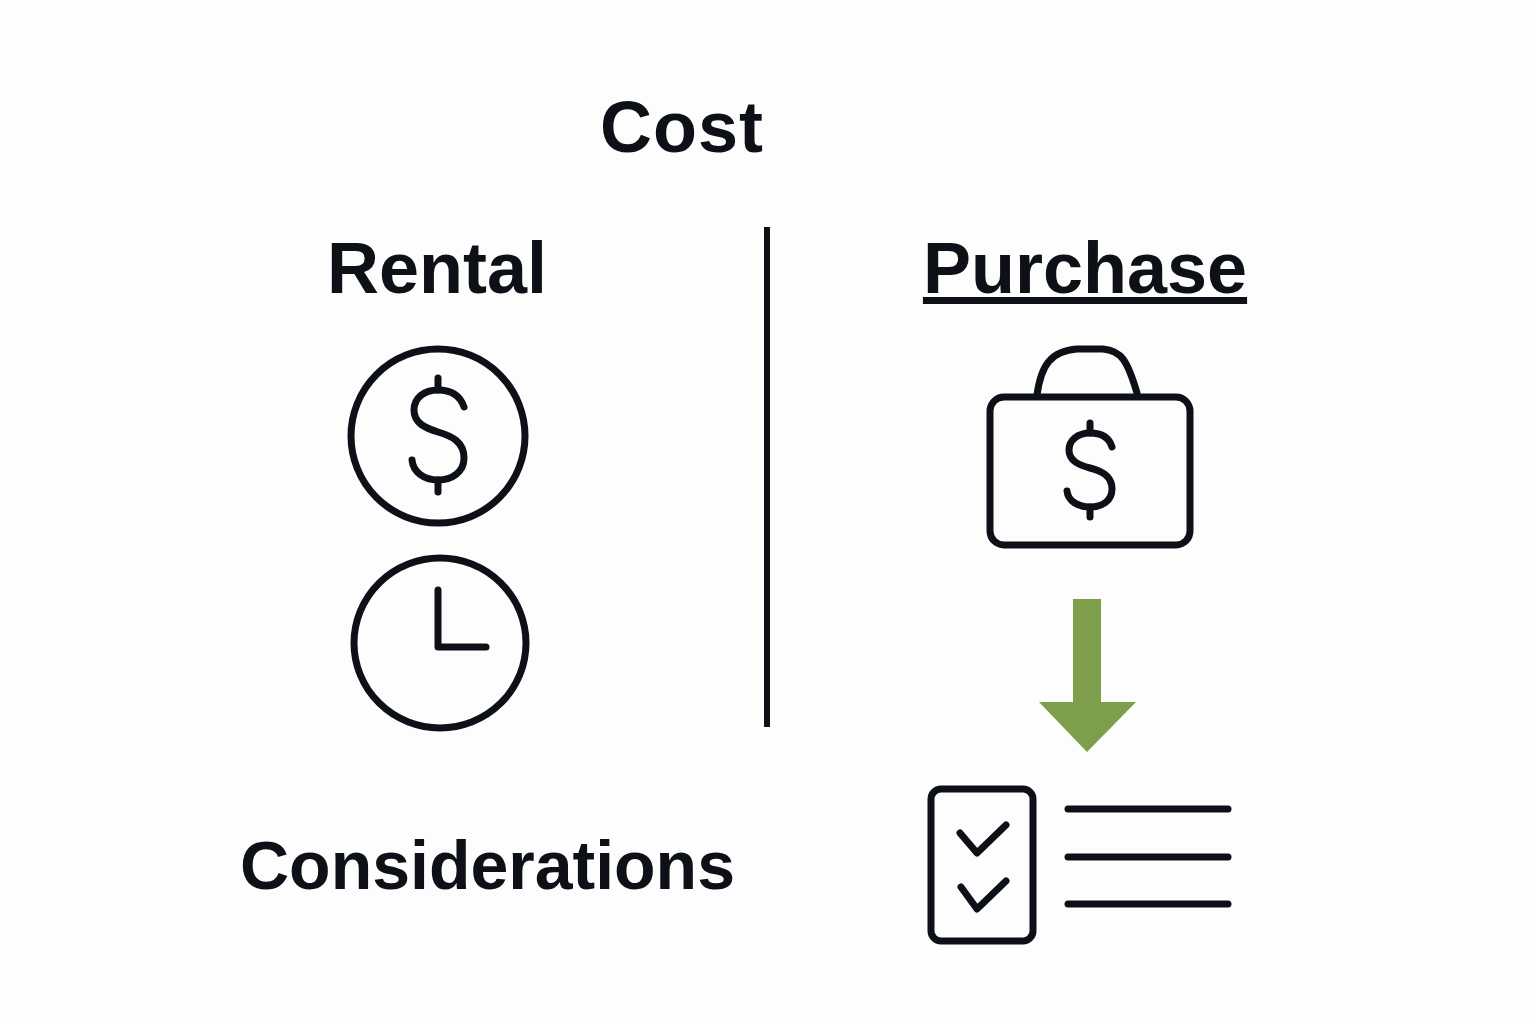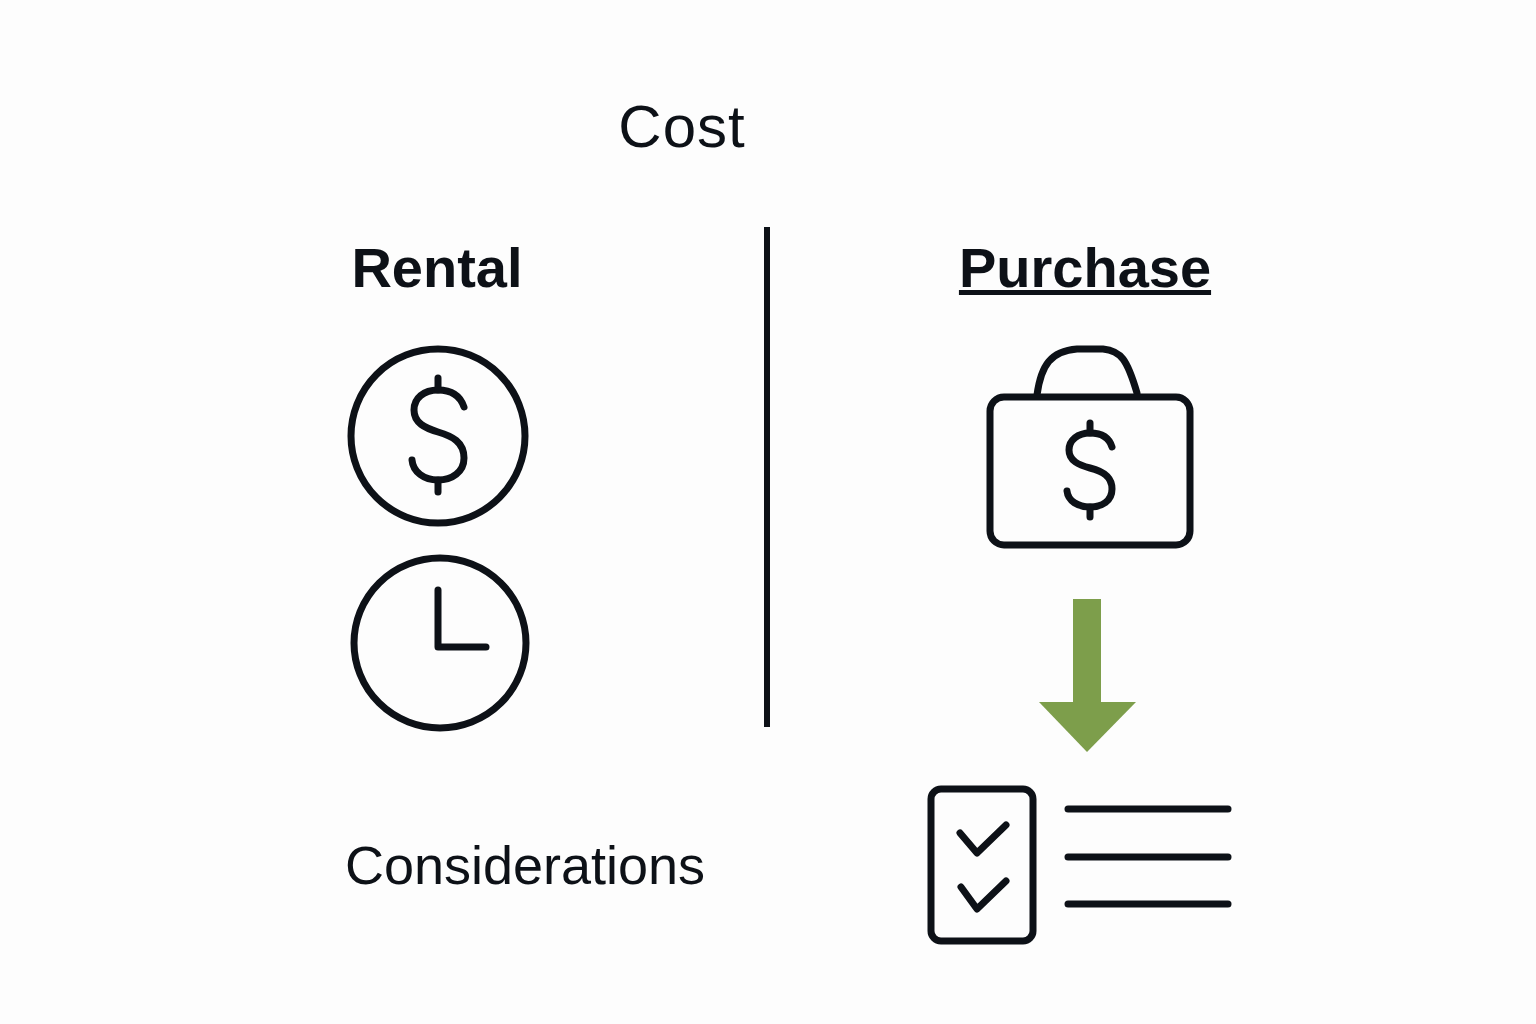--- a/index.html
+++ b/index.html
@@ -5,31 +5,31 @@
     html, body { margin: 0; padding: 0; }
     body {
       width: 1536px; height: 1024px; position: relative; overflow: hidden;
       background: #fdfdfd;
       font-family: "Liberation Sans", "DejaVu Sans", sans-serif;
       color: #0d1117;
     }
     .abs { position: absolute; }
     .title {
       left: 0; width: 1364px; top: 72px; text-align: center;
-      font-size: 60px; font-weight: 400; letter-spacing: 1px; line-height: 110px;
+      font-size: 72px; font-weight: 700; letter-spacing: 1px; line-height: 110px;
     }
     .col-head {
-      font-size: 56px; font-weight: 700; line-height: 80px; text-align: center;
+      font-size: 72px; font-weight: 700; line-height: 80px; text-align: center;
     }
     .rental-head { left: 287px; width: 300px; top: 228px; }
     .purchase-head { left: 900px; width: 370px; top: 228px; text-decoration: underline; }
     .divider { left: 764px; top: 227px; width: 6px; height: 500px; background: #0d1117; }
     .considerations {
-      left: 240px; top: 820px; width: 570px; text-align: center;
-      font-size: 54px; font-weight: 400; line-height: 90px;
+      left: 240px; top: 820px; width: 570px; 
+      font-size: 68px; font-weight: 700; line-height: 90px;
     }
     svg.icon { position: absolute; overflow: visible; }
   </style>
 </head>
 <body>
 
 <div class="abs title">Cost</div>
 
 <div class="abs col-head rental-head">Rental</div>
 <div class="abs col-head purchase-head">Purchase</div>

